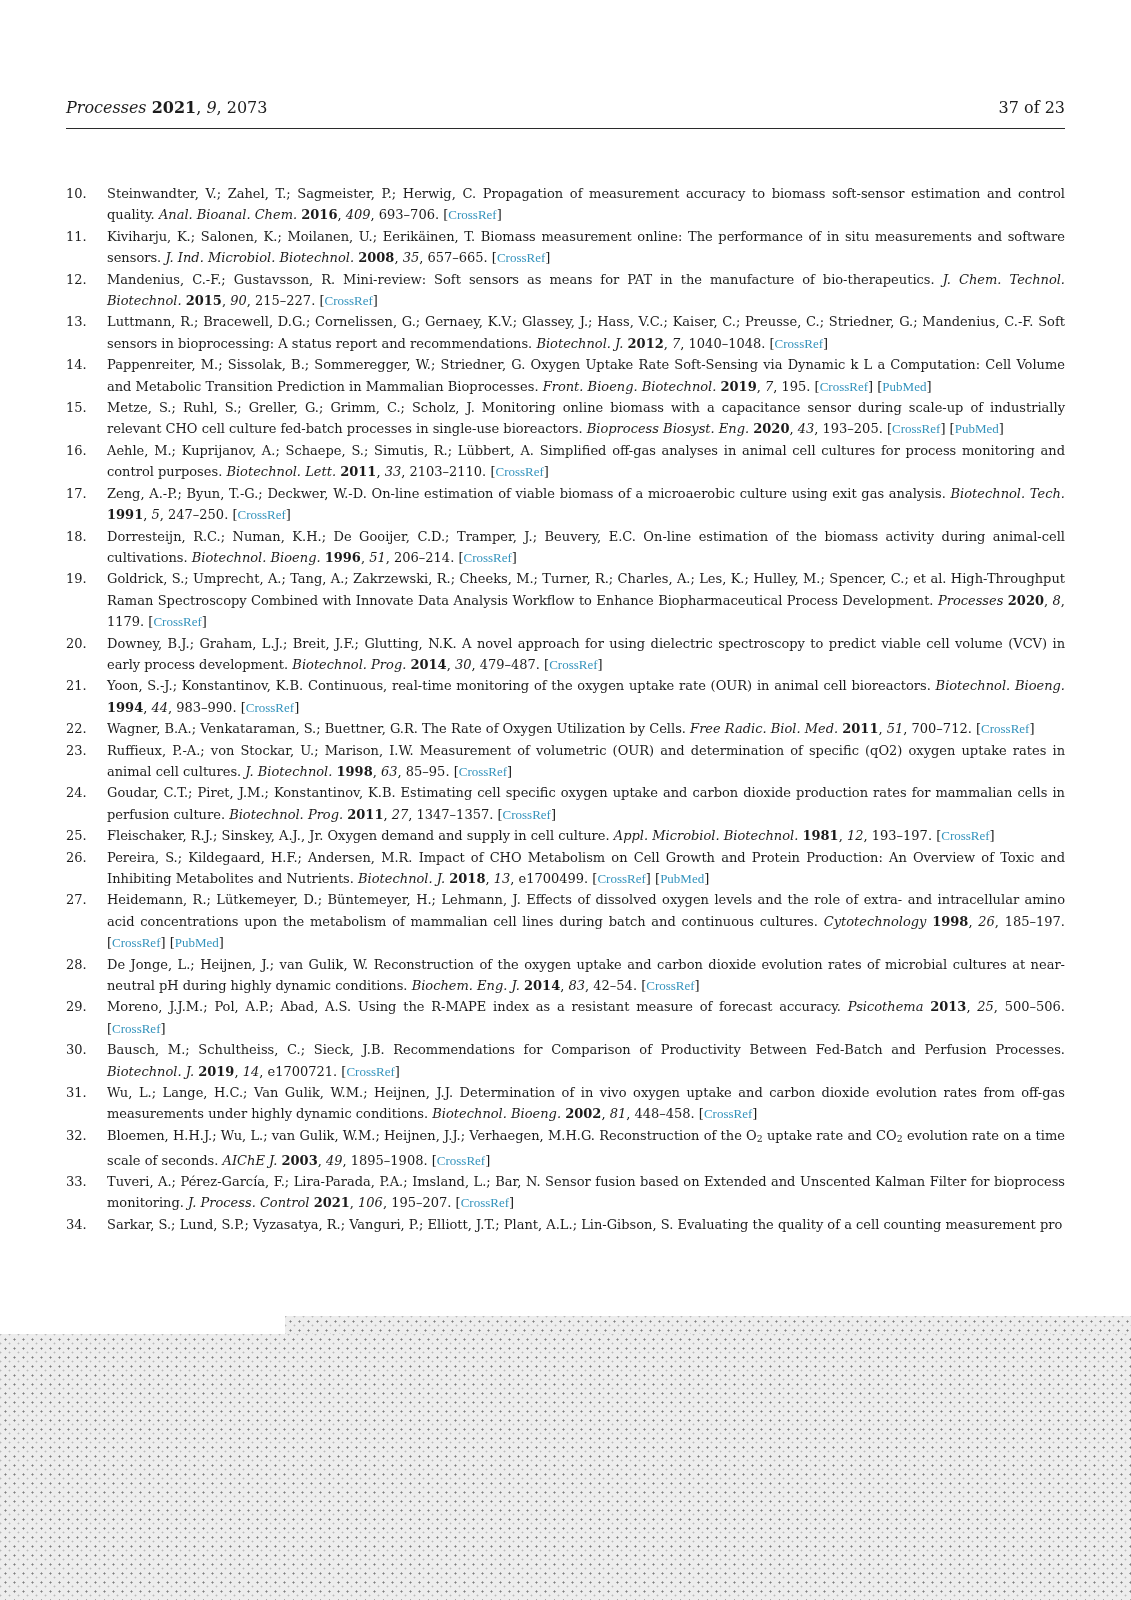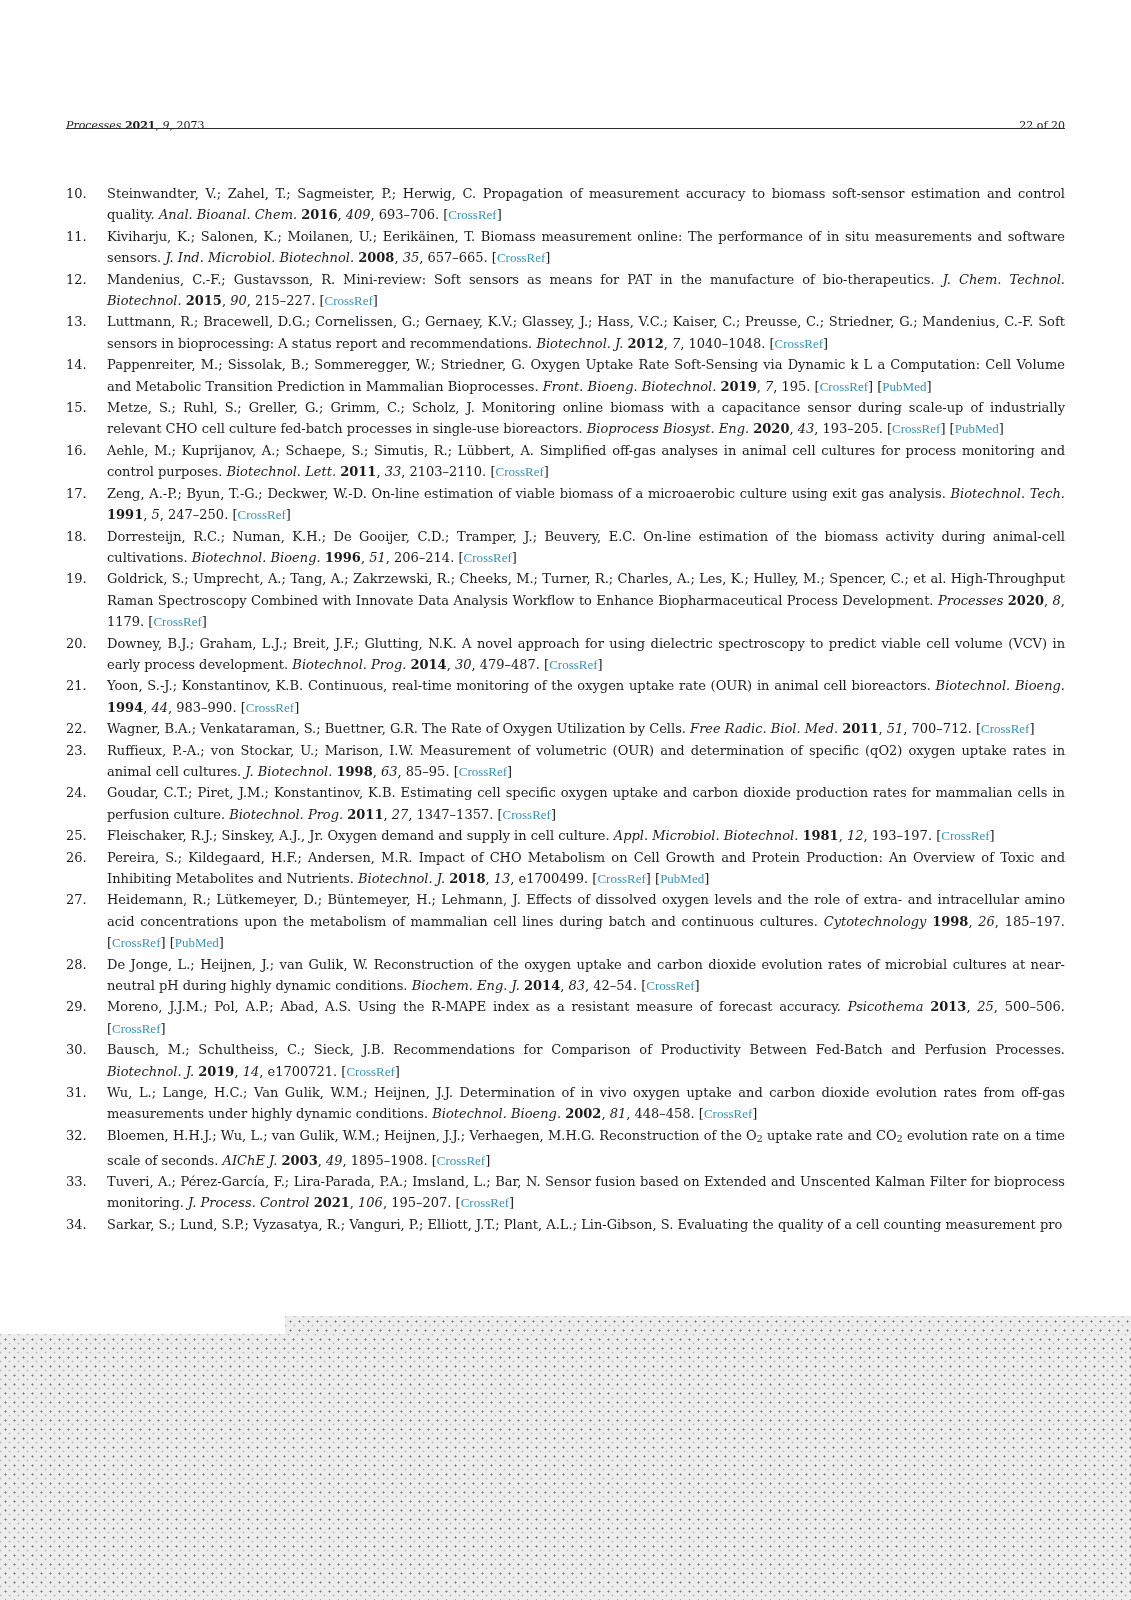--- a/index.html
+++ b/index.html
@@ -19,25 +19,25 @@
     position: relative;
     width: 1131px;
     height: 1600px;
     background: #ffffff;
     overflow: hidden;
   }
   .page-header {
     position: absolute;
     left: 66px;
     top 98px;
-    top: 116px;
+    top: 98px;
     width: 999px;
     display: flex;
     justify-content: space-between;
-    font-size: 11px;
+    font-size: 16px;
     line-height: 20px;
   }
   .header-rule {
     position: absolute;
     left: 66px;
     top: 128px;
     width: 999px;
     height: 1px;
     background: var(--rule);
   }
@@ -86,21 +86,21 @@
     height: 266px;
   }
 </style>
 </head>
 <body>
 
 <div class="page">
 
   <div class="page-header">
     <div class="header-left"><span class="seg-i">Processes </span><span class="seg-b">2021</span><span class="seg-p">, </span><span class="seg-i">9</span><span class="seg-p">, 2073</span></div>
-    <div class="header-right">22 of 20</div>
+    <div class="header-right">37 of 23</div>
   </div>
 
   <div class="header-rule"></div>
 
   <div class="refs">
       <div class="ref-item"><span class="ref-num">10.</span><span class="ref-body"><span class="seg-p">Steinwandter, V.; Zahel, T.; Sagmeister, P.; Herwig, C. Propagation of measurement accuracy to biomass soft-sensor estimation and control quality. </span><span class="seg-i">Anal. Bioanal. Chem. </span><span class="seg-b">2016</span><span class="seg-p">, </span><span class="seg-i">409</span><span class="seg-p">, 693–706. [</span><span class="seg-l">CrossRef</span><span class="seg-p">]</span></span></div>
       <div class="ref-item"><span class="ref-num">11.</span><span class="ref-body"><span class="seg-p">Kiviharju, K.; Salonen, K.; Moilanen, U.; Eerikäinen, T. Biomass measurement online: The performance of in situ measurements and software sensors. </span><span class="seg-i">J. Ind. Microbiol. Biotechnol. </span><span class="seg-b">2008</span><span class="seg-p">, </span><span class="seg-i">35</span><span class="seg-p">, 657–665. [</span><span class="seg-l">CrossRef</span><span class="seg-p">]</span></span></div>
       <div class="ref-item"><span class="ref-num">12.</span><span class="ref-body"><span class="seg-p">Mandenius, C.-F.; Gustavsson, R. Mini-review: Soft sensors as means for PAT in the manufacture of bio-therapeutics. </span><span class="seg-i">J. Chem. Technol. Biotechnol. </span><span class="seg-b">2015</span><span class="seg-p">, </span><span class="seg-i">90</span><span class="seg-p">, 215–227. [</span><span class="seg-l">CrossRef</span><span class="seg-p">]</span></span></div>
       <div class="ref-item"><span class="ref-num">13.</span><span class="ref-body"><span class="seg-p">Luttmann, R.; Bracewell, D.G.; Cornelissen, G.; Gernaey, K.V.; Glassey, J.; Hass, V.C.; Kaiser, C.; Preusse, C.; Striedner, G.; Mandenius, C.-F. Soft sensors in bioprocessing: A status report and recommendations. </span><span class="seg-i">Biotechnol. J. </span><span class="seg-b">2012</span><span class="seg-p">, </span><span class="seg-i">7</span><span class="seg-p">, 1040–1048. [</span><span class="seg-l">CrossRef</span><span class="seg-p">]</span></span></div>
       <div class="ref-item"><span class="ref-num">14.</span><span class="ref-body"><span class="seg-p">Pappenreiter, M.; Sissolak, B.; Sommeregger, W.; Striedner, G. Oxygen Uptake Rate Soft-Sensing via Dynamic k L a Computation: Cell Volume and Metabolic Transition Prediction in Mammalian Bioprocesses. </span><span class="seg-i">Front. Bioeng. Biotechnol. </span><span class="seg-b">2019</span><span class="seg-p">, </span><span class="seg-i">7</span><span class="seg-p">, 195. [</span><span class="seg-l">CrossRef</span><span class="seg-p">] [</span><span class="seg-l">PubMed</span><span class="seg-p">]</span></span></div>

